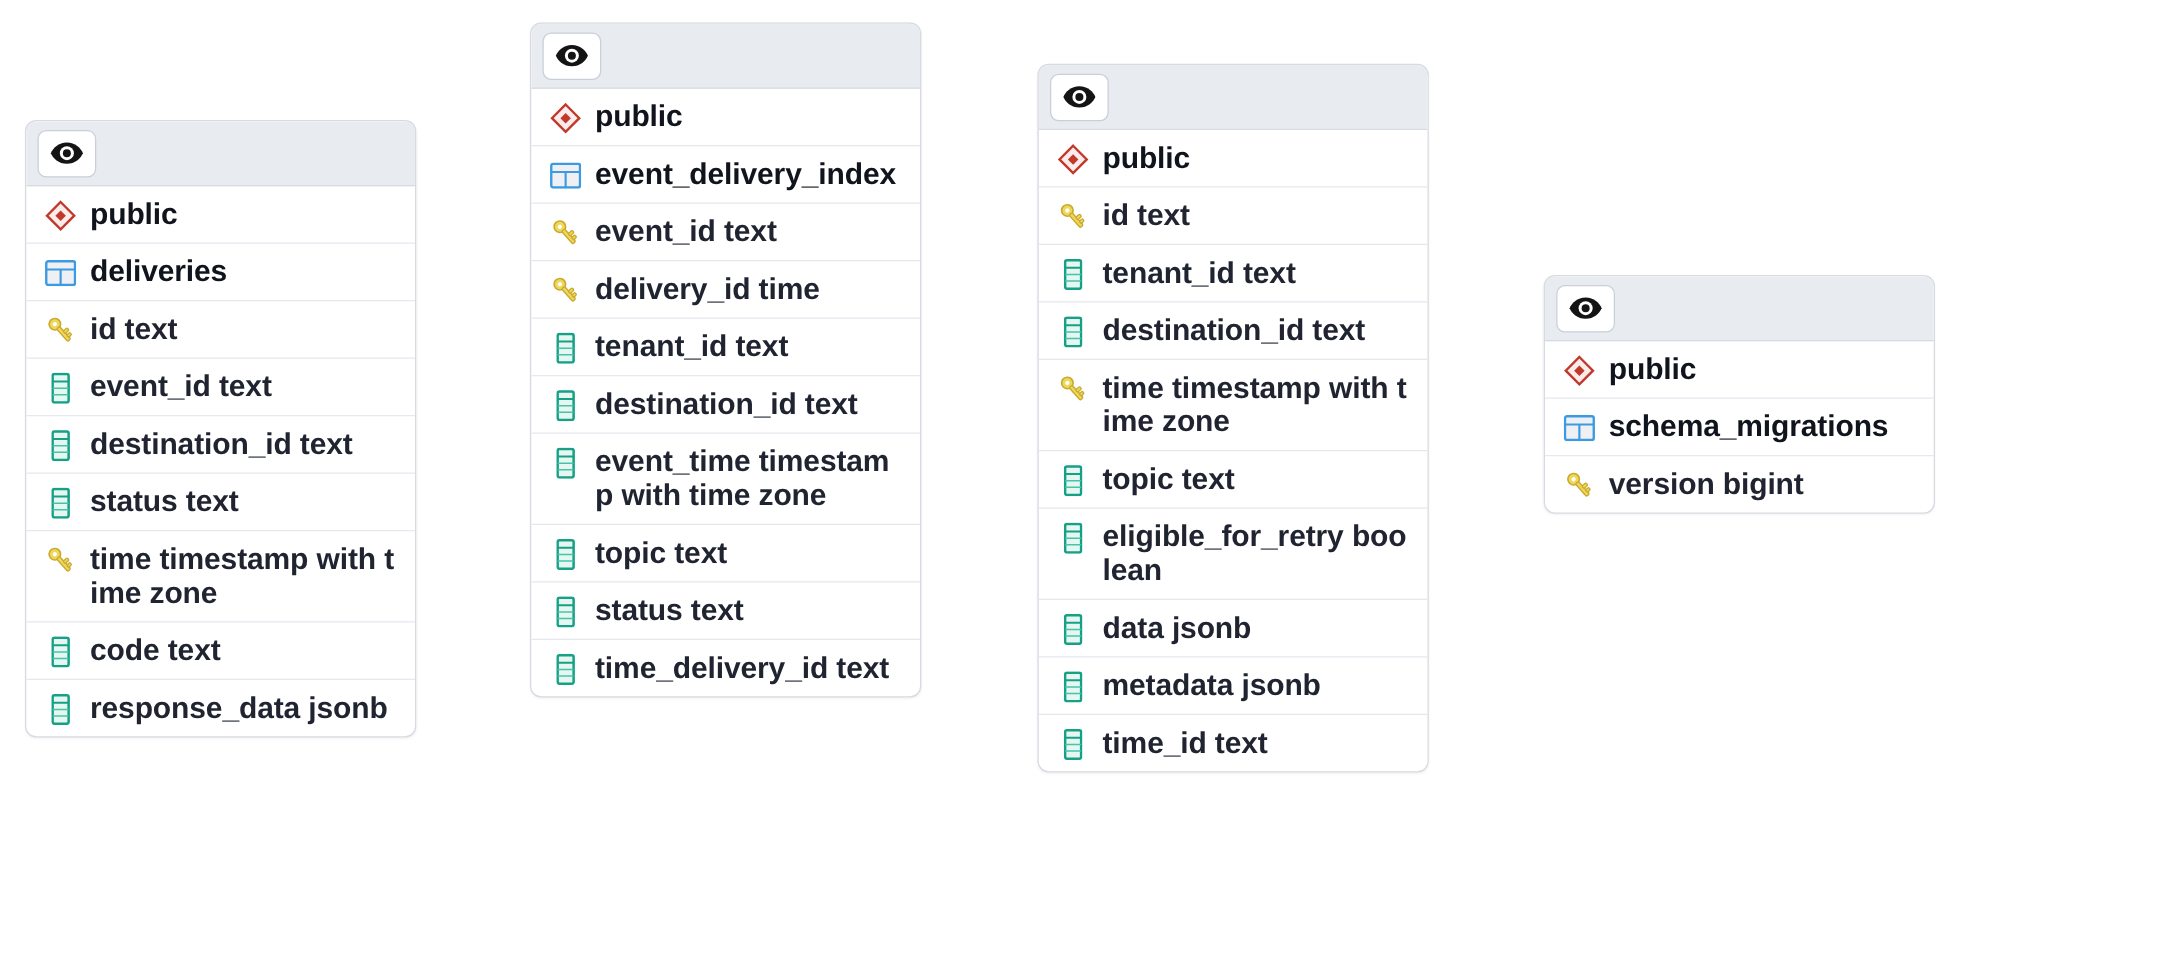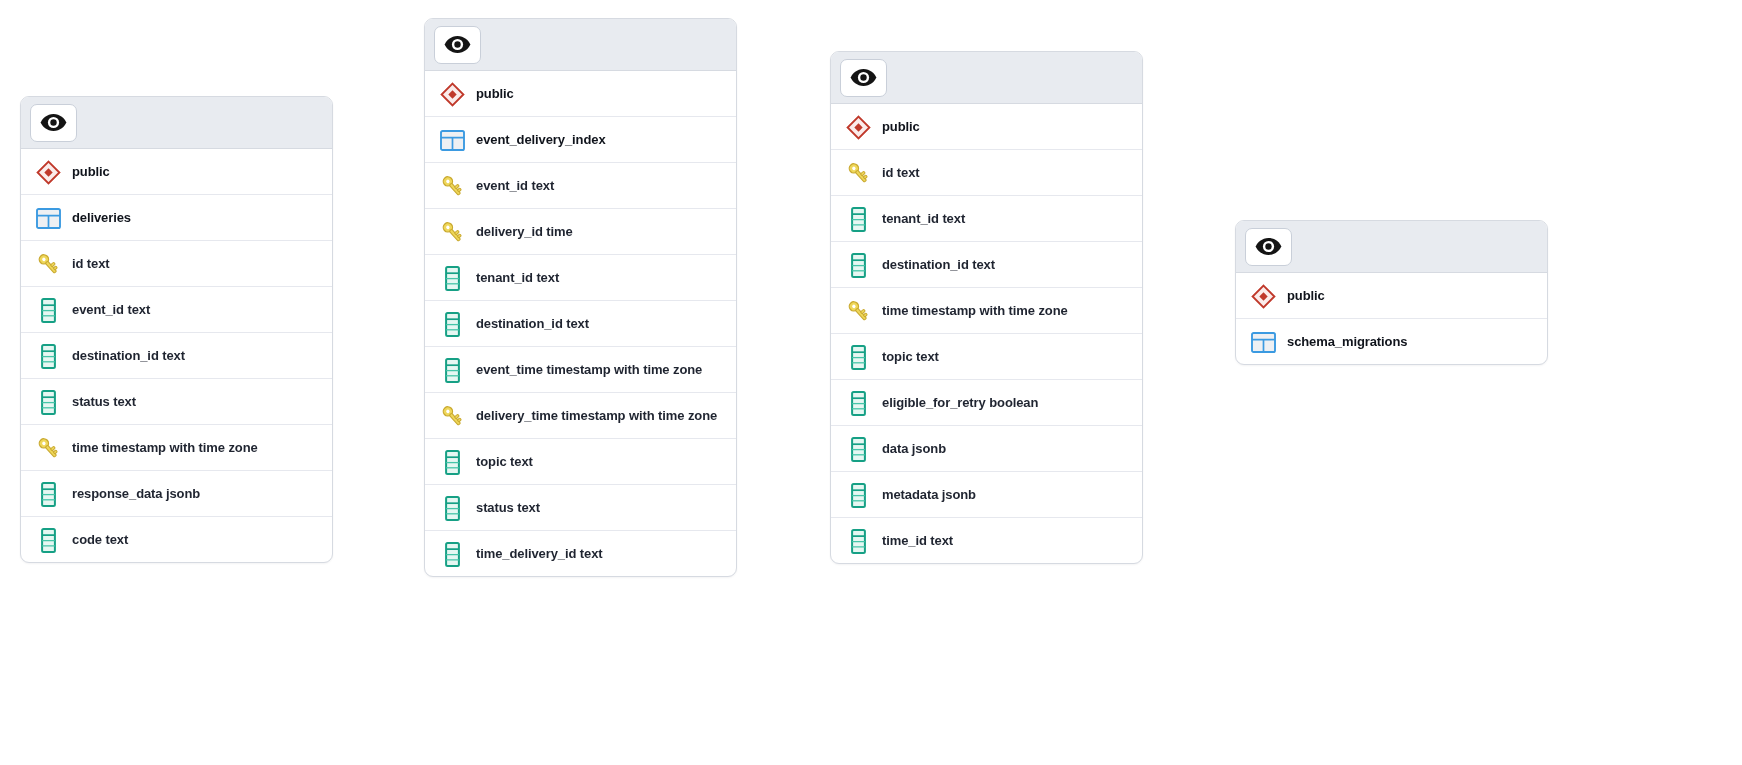--- a/index.html
+++ b/index.html
@@ -70,21 +70,21 @@
     height: 26px;
     margin-right: 11px;
     margin-top: 1px;
     display: flex;
     align-items: center;
     justify-content: center;
   }
   .row-icon svg { display: block; }
 
   .row-label {
-    font-size: 13px;
+    font-size: 24px;
     line-height: 27px;
     color: #1f2430;
     letter-spacing: -0.1px;
     word-break: break-all;
     overflow-wrap: anywhere;
     padding-top: 0px;
   }
   .row-schema .row-label,
   .row-table  .row-label {
     font-weight: 700;
@@ -193,32 +193,32 @@
       </div>
       <div class="row row-column">
         <span class="row-icon">
           <svg width="15" height="25" viewBox="0 0 15 25" aria-hidden="true">
             <rect x="1.1" y="1.1" width="12.8" height="22.8" rx="1.5" fill="#e6f7f2" stroke="#16a085" stroke-width="2"></rect>
             <line x1="1.1" y1="7.2" x2="13.9" y2="7.2" stroke="#16a085" stroke-width="1.7"></line>
             <line x1="1.1" y1="12.6" x2="13.9" y2="12.6" stroke="#46c4a8" stroke-width="1.3"></line>
             <line x1="1.1" y1="17.8" x2="13.9" y2="17.8" stroke="#46c4a8" stroke-width="1.3"></line>
           </svg>
         </span>
+        <span class="row-label">code text</span>
+      </div>
+      <div class="row row-column">
+        <span class="row-icon">
+          <svg width="15" height="25" viewBox="0 0 15 25" aria-hidden="true">
+            <rect x="1.1" y="1.1" width="12.8" height="22.8" rx="1.5" fill="#e6f7f2" stroke="#16a085" stroke-width="2"></rect>
+            <line x1="1.1" y1="7.2" x2="13.9" y2="7.2" stroke="#16a085" stroke-width="1.7"></line>
+            <line x1="1.1" y1="12.6" x2="13.9" y2="12.6" stroke="#46c4a8" stroke-width="1.3"></line>
+            <line x1="1.1" y1="17.8" x2="13.9" y2="17.8" stroke="#46c4a8" stroke-width="1.3"></line>
+          </svg>
+        </span>
         <span class="row-label">response_data jsonb</span>
-      </div>
-      <div class="row row-column">
-        <span class="row-icon">
-          <svg width="15" height="25" viewBox="0 0 15 25" aria-hidden="true">
-            <rect x="1.1" y="1.1" width="12.8" height="22.8" rx="1.5" fill="#e6f7f2" stroke="#16a085" stroke-width="2"></rect>
-            <line x1="1.1" y1="7.2" x2="13.9" y2="7.2" stroke="#16a085" stroke-width="1.7"></line>
-            <line x1="1.1" y1="12.6" x2="13.9" y2="12.6" stroke="#46c4a8" stroke-width="1.3"></line>
-            <line x1="1.1" y1="17.8" x2="13.9" y2="17.8" stroke="#46c4a8" stroke-width="1.3"></line>
-          </svg>
-        </span>
-        <span class="row-label">code text</span>
       </div>
     </div>
     <div class="node" style="left: 424px; top: 18px; width: 313px;">
       <div class="node-header">
         <div class="eye-btn">
           <span>
             <svg width="27" height="19" viewBox="0 0 27 19" aria-hidden="true">
               <path d="M13.5 1C7 1 2.2 5.6 0.7 9.5 2.2 13.4 7 18 13.5 18S24.8 13.4 26.3 9.5C24.8 5.6 20 1 13.5 1z" fill="#141414"></path>
               <circle cx="13.5" cy="9.5" r="5.6" fill="#ffffff"></circle>
               <circle cx="13.5" cy="9.5" r="3.2" fill="#141414"></circle>
@@ -299,34 +299,20 @@
         <span class="row-icon">
           <svg width="15" height="25" viewBox="0 0 15 25" aria-hidden="true">
             <rect x="1.1" y="1.1" width="12.8" height="22.8" rx="1.5" fill="#e6f7f2" stroke="#16a085" stroke-width="2"></rect>
             <line x1="1.1" y1="7.2" x2="13.9" y2="7.2" stroke="#16a085" stroke-width="1.7"></line>
             <line x1="1.1" y1="12.6" x2="13.9" y2="12.6" stroke="#46c4a8" stroke-width="1.3"></line>
             <line x1="1.1" y1="17.8" x2="13.9" y2="17.8" stroke="#46c4a8" stroke-width="1.3"></line>
           </svg>
         </span>
         <span class="row-label">event_time timestamp with time zone</span>
       </div>
-      <div class="row row-key">
-        <span class="row-icon">
-          <svg width="25" height="25" viewBox="0 0 25 25" aria-hidden="true">
-            <g transform="rotate(-42 12.5 12.5)">
-              <circle cx="12.5" cy="5.6" r="4.6" fill="#efd75a" stroke="#c9a92f" stroke-width="1.3"></circle>
-              <circle cx="12.5" cy="5.6" r="1.7" fill="#ffffff"></circle>
-              <rect x="11" y="9.4" width="3.1" height="13.4" rx="1.1" fill="#efd75a" stroke="#c9a92f" stroke-width="1.1"></rect>
-              <rect x="13.6" y="14.2" width="4.3" height="2.5" rx="0.9" fill="#efd75a" stroke="#c9a92f" stroke-width="1"></rect>
-              <rect x="13.6" y="18.4" width="3.4" height="2.4" rx="0.9" fill="#efd75a" stroke="#c9a92f" stroke-width="1"></rect>
-            </g>
-          </svg>
-        </span>
-        <span class="row-label">delivery_time timestamp with time zone</span>
-      </div>
       <div class="row row-column">
         <span class="row-icon">
           <svg width="15" height="25" viewBox="0 0 15 25" aria-hidden="true">
             <rect x="1.1" y="1.1" width="12.8" height="22.8" rx="1.5" fill="#e6f7f2" stroke="#16a085" stroke-width="2"></rect>
             <line x1="1.1" y1="7.2" x2="13.9" y2="7.2" stroke="#16a085" stroke-width="1.7"></line>
             <line x1="1.1" y1="12.6" x2="13.9" y2="12.6" stroke="#46c4a8" stroke-width="1.3"></line>
             <line x1="1.1" y1="17.8" x2="13.9" y2="17.8" stroke="#46c4a8" stroke-width="1.3"></line>
           </svg>
         </span>
         <span class="row-label">topic text</span>
@@ -505,14 +491,28 @@
       <div class="row row-table">
         <span class="row-icon">
           <svg width="25" height="21" viewBox="0 0 25 21" aria-hidden="true">
             <rect x="1" y="1" width="23" height="19" rx="1.6" fill="#eef0f3" stroke="#3b9ae1" stroke-width="1.9"></rect>
             <line x1="1" y1="7.6" x2="24" y2="7.6" stroke="#3b9ae1" stroke-width="1.7"></line>
             <line x1="12.5" y1="7.6" x2="12.5" y2="20" stroke="#3b9ae1" stroke-width="1.7"></line>
           </svg>
         </span>
         <span class="row-label">schema_migrations</span>
       </div>
+      <div class="row row-key">
+        <span class="row-icon">
+          <svg width="25" height="25" viewBox="0 0 25 25" aria-hidden="true">
+            <g transform="rotate(-42 12.5 12.5)">
+              <circle cx="12.5" cy="5.6" r="4.6" fill="#efd75a" stroke="#c9a92f" stroke-width="1.3"></circle>
+              <circle cx="12.5" cy="5.6" r="1.7" fill="#ffffff"></circle>
+              <rect x="11" y="9.4" width="3.1" height="13.4" rx="1.1" fill="#efd75a" stroke="#c9a92f" stroke-width="1.1"></rect>
+              <rect x="13.6" y="14.2" width="4.3" height="2.5" rx="0.9" fill="#efd75a" stroke="#c9a92f" stroke-width="1"></rect>
+              <rect x="13.6" y="18.4" width="3.4" height="2.4" rx="0.9" fill="#efd75a" stroke="#c9a92f" stroke-width="1"></rect>
+            </g>
+          </svg>
+        </span>
+        <span class="row-label">version bigint</span>
+      </div>
     </div>
   </div>
 
 </body></html>

